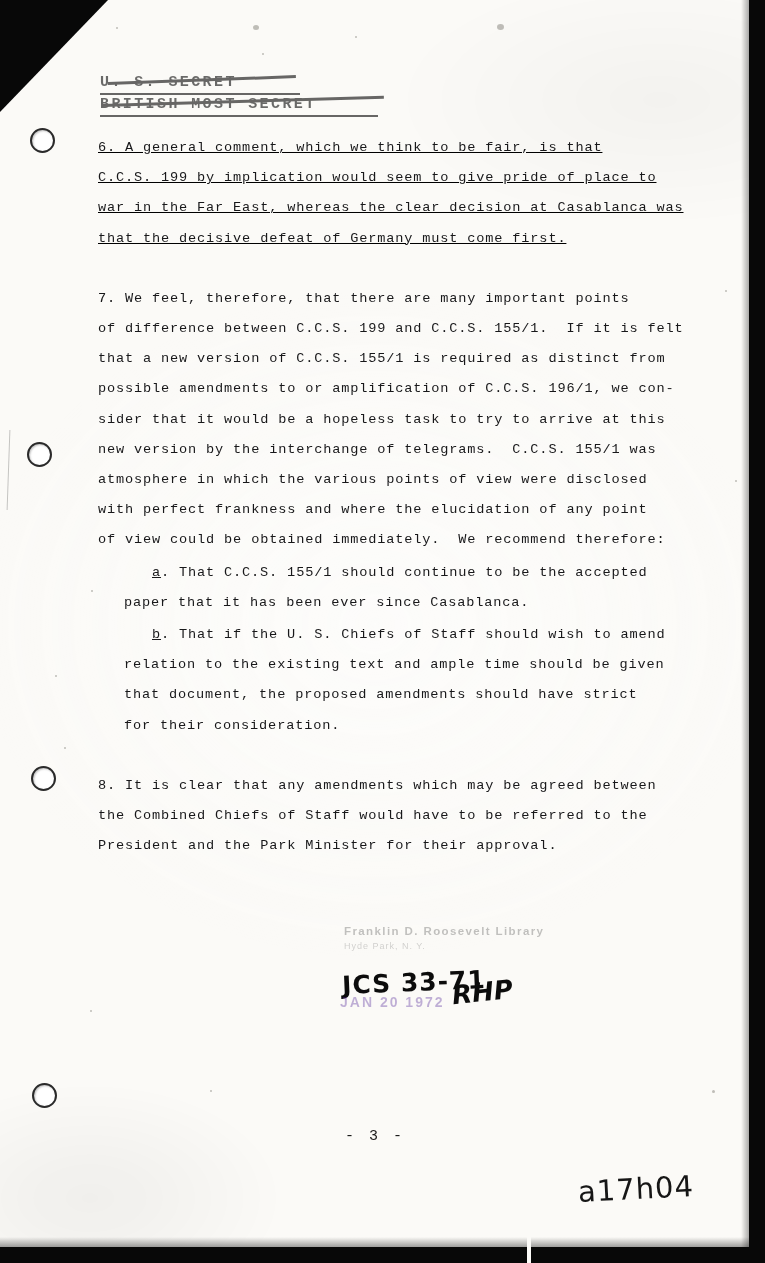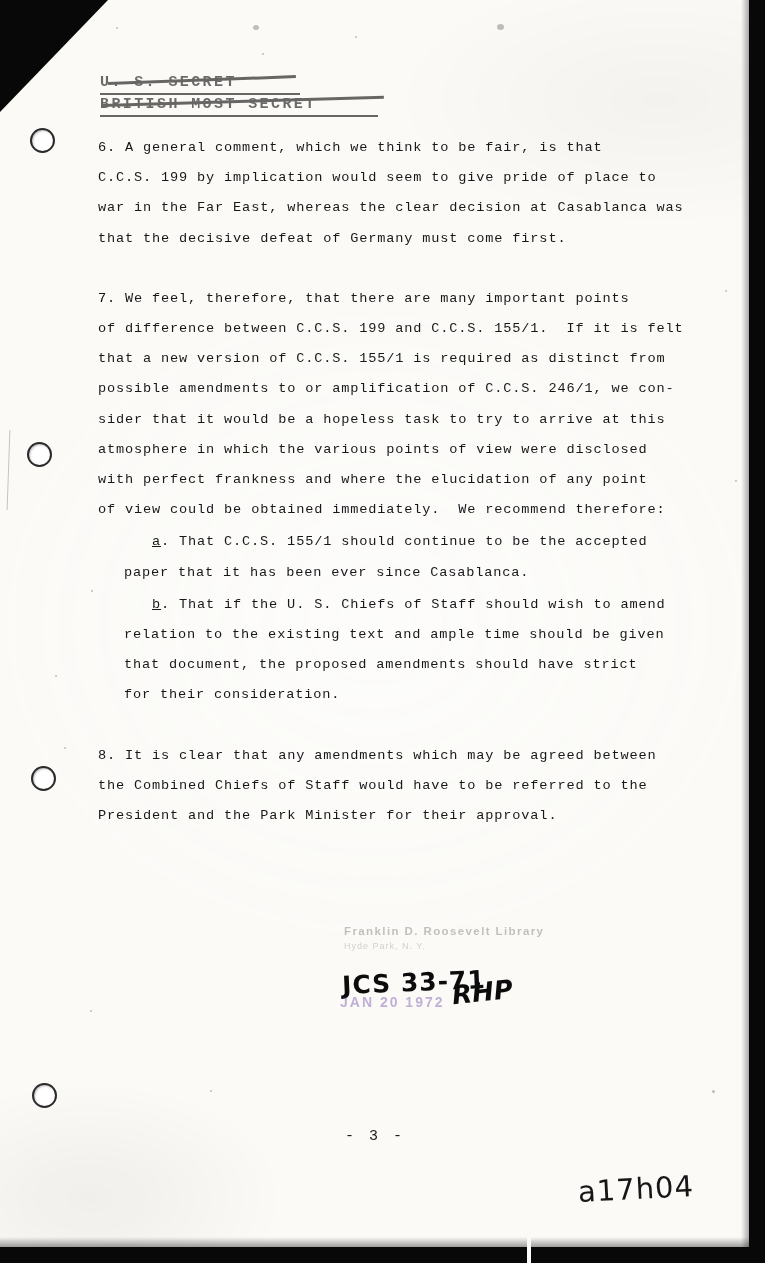--- a/index.html
+++ b/index.html
@@ -184,21 +184,21 @@
   .sub-para {
     margin: 0 0 0 0;
     padding-left: 26px;
   }
   .sub-para .line {
     letter-spacing: 0.85px;
   }
   .sub-para .line.first { padding-left: 28px; }
   .ul { text-decoration: underline; }
 
-  #para6 { margin-bottom: 30px; }
+  #para6 { margin-bottom: 30px; text-decoration: underline; }
   #para7 { margin-bottom: 2px; }
   #subA  { margin-bottom: 2px; }
   #subB  { margin-bottom: 30px; }
 
   
   #library-stamp {
     position: absolute;
     left: 344px;
     top: 925px;
     font-family: "Liberation Sans", sans-serif;
@@ -336,22 +336,23 @@
         <p class="line">6. A general comment, which we think to be fair, is that</p>
         <p class="line">C.C.S. 199 by implication would seem to give pride of place to</p>
         <p class="line">war in the Far East, whereas the clear decision at Casablanca was</p>
         <p class="line">that the decisive defeat of Germany must come first.</p>
       </div>
 
       <div class="para" id="para7">
         <p class="line">7. We feel, therefore, that there are many important points</p>
         <p class="line">of difference between C.C.S. 199 and C.C.S. 155/1.  If it is felt</p>
         <p class="line">that a new version of C.C.S. 155/1 is required as distinct from</p>
-        <p class="line">possible amendments to or amplification of C.C.S. 246/1, we con-</p>
+        <p class="line">possible amendments to or amplification of C.C.S. 196/1, we con-</p>
         <p class="line">sider that it would be a hopeless task to try to arrive at this</p>
+        <p class="line">new version by the interchange of telegrams.  C.C.S. 155/1 was</p>
         <p class="line">atmosphere in which the various points of view were disclosed</p>
         <p class="line">with perfect frankness and where the elucidation of any point</p>
         <p class="line">of view could be obtained immediately.  We recommend therefore:</p>
       </div>
 
       <div class="sub-para" id="subA">
         <p class="line first"><span class="ul">a</span><span>. That C.C.S. 155/1 should continue to be the accepted</span></p>
         <p class="line">paper that it has been ever since Casablanca.</p>
       </div>
 

